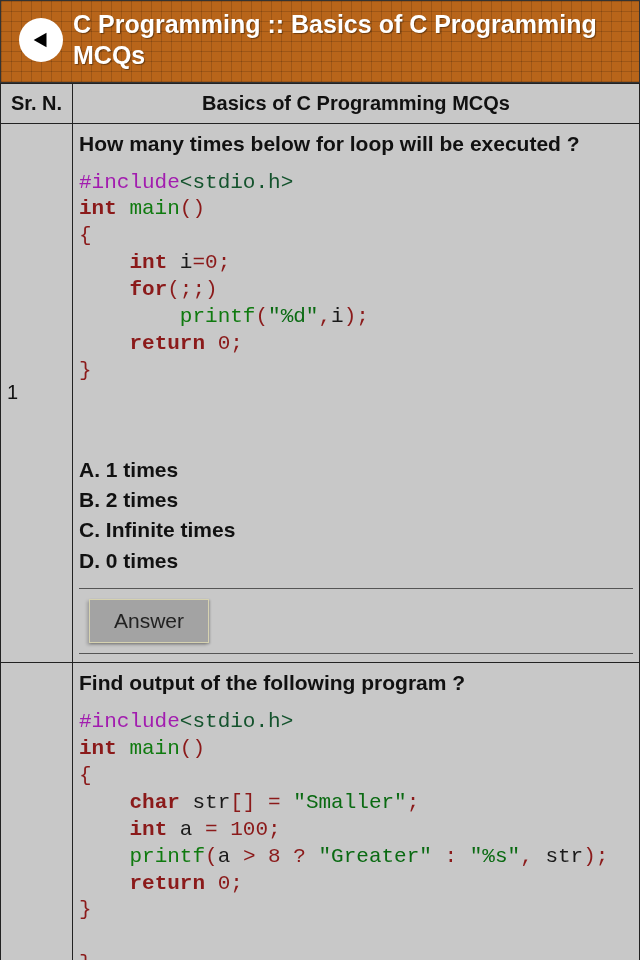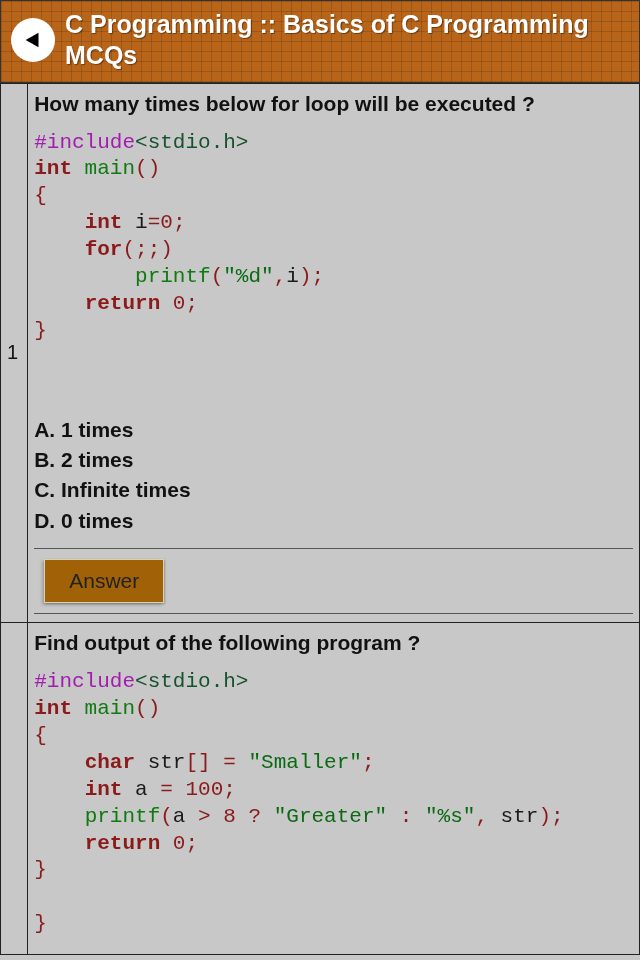--- a/index.html
+++ b/index.html
@@ -10,21 +10,21 @@
     font-family: "Trebuchet MS", Verdana, sans-serif;
     overflow: hidden;
   }
   .header {
     display: flex;
     align-items: center;
     background: #b8651a;
     background-image:
       repeating-linear-gradient(0deg, rgba(0,0,0,0.15) 0 1px, transparent 1px 10px),
       repeating-linear-gradient(90deg, rgba(0,0,0,0.15) 0 1px, transparent 1px 10px);
-    padding: 8px 10px 10px 10px;
+    padding: 8px 10px 10px 18px;
     gap: 10px;
     border: 1px solid #333;
   }
   .back-btn {
     width: 44px; height: 44px;
     border-radius: 50%;
     background: #fff;
     display: flex; align-items: center; justify-content: center;
     flex: 0 0 44px;
   }
@@ -70,21 +70,21 @@
   .kw  { color: #8b1a1a; font-weight: bold; } 
   .fn  { color: #0f7a0f; }  
   .pn  { color: #8b1a1a; }  
   .id  { color: #1a1a1a; }  
   .nm  { color: #8b1a1a; }  
   .st  { color: #0a6a12; }  
   .options { font-weight: bold; font-size: 21px; line-height: 1.45; margin-bottom: 12px; }
   .hr { height: 1px; background: #555; margin: 6px 0 10px 0; }
   .answer-btn {
     display: inline-block;
-    background: #a16207;
+    background: #a3a3a3;
     border: 1px solid #d6d2b0;
     padding: 9px 24px;
     font-size: 21px;
     color: #222;
     margin-left: 10px;
     box-shadow: 1px 1px 2px rgba(0,0,0,0.25), -2px 2px 3px rgba(0,0,0,0.2);
     text-align: right;
   }
   .hr2 { height: 1px; background: #555; margin-top: 10px; }
   pre.code2 { margin-bottom: 8px; }
@@ -96,20 +96,24 @@
   <div class="back-btn">
     <svg viewBox="0 0 24 24">
       <polygon points="18,4 18,20 4,12" fill="#000"></polygon>
     </svg>
   </div>
   <div class="header-title">C Programming :: Basics of C Programming MCQs</div>
 </div>
 
 <table class="main">
   <tbody>
+      <tr>
+    <th class="srn">Sr. N.</th>
+    <th>Basics of C Programming MCQs</th>
+  </tr>
 
   <tr>
     <td class="srn-cell">1</td>
     <td class="qcell">
       <div class="question">How many times below for loop will be executed ?</div>
 <pre class="code"><span class="pp">#include</span><span class="inc">&lt;stdio.h&gt;</span>
 <span class="kw">int</span><span class="fn"> main</span><span class="pn">()</span>
 <span class="pn">{</span>
     <span class="kw">int</span><span class="id"> i</span><span class="nm">=</span><span class="nm">0</span><span class="pn">;</span>
     <span class="kw">for</span><span class="pn">(;;)</span>

